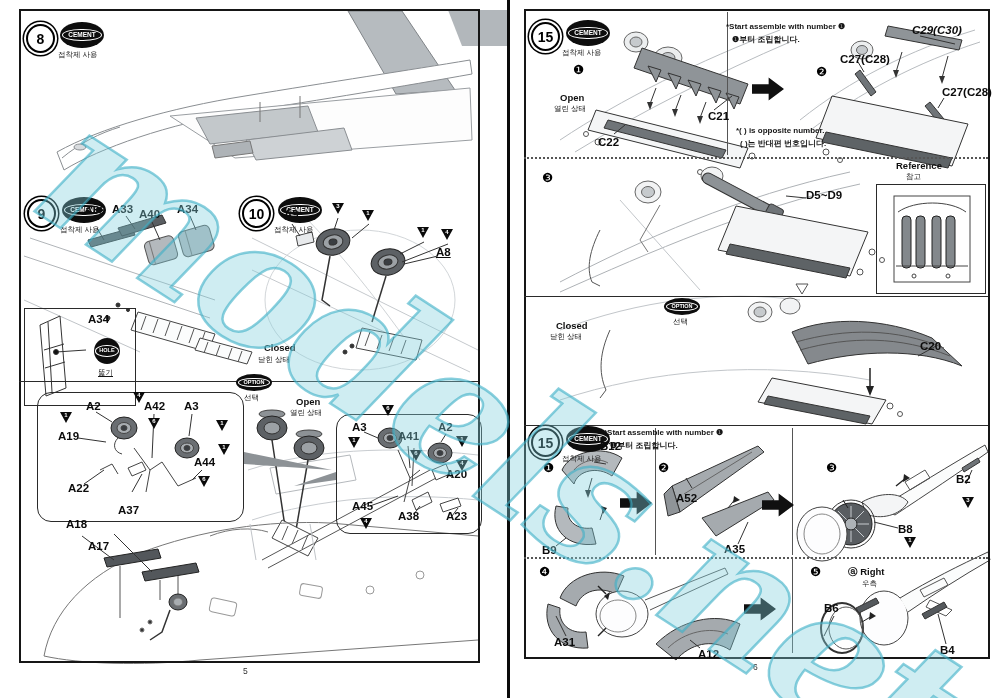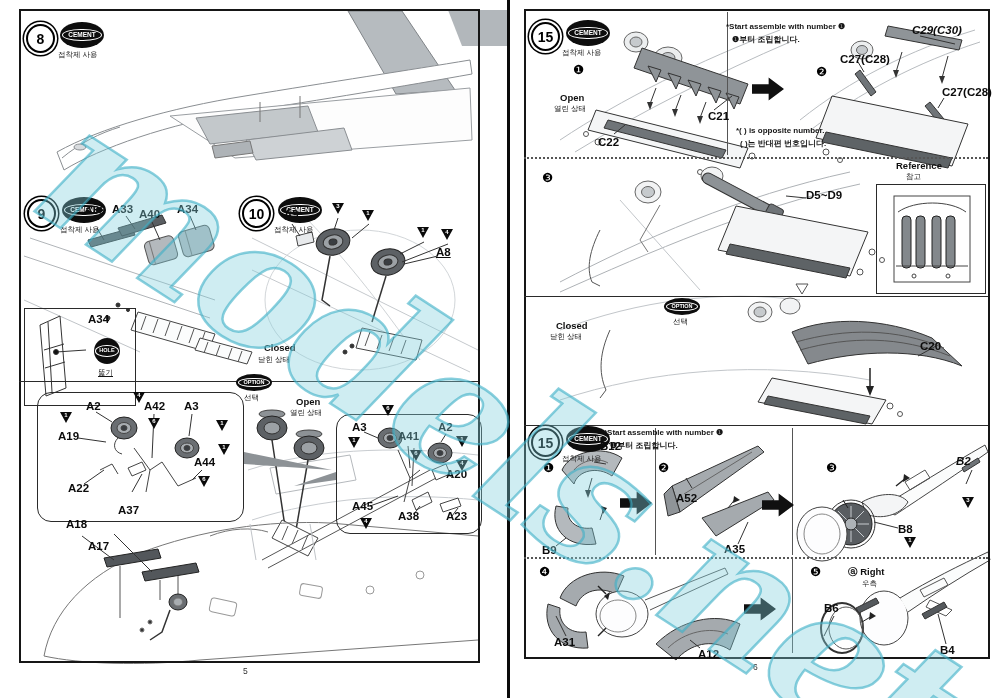--- a/index.html
+++ b/index.html
@@ -584,21 +584,21 @@
 <span class="note" style="left:610px;top:440px;">❶부터 조립합니다.</span>
 <span class="marker" style="left:543px;top:460px;">❶</span>
 <span class="pl" style="left:600px;top:440px;">B12</span>
 <span class="pl" style="left:542px;top:544px;">B9</span>
 <div class="arrow" style="left:620px;top:490px;"></div>
 <span class="marker" style="left:658px;top:460px;">❷</span>
 <span class="pl" style="left:676px;top:468px;margin-top:24px;">A52</span>
 <span class="pl" style="left:724px;top:543px;">A35</span>
 <div class="arrow" style="left:762px;top:492px;"></div>
 <span class="marker" style="left:826px;top:460px;">❸</span>
-<span class="pl" style="left:956px;top:455px;font-style:italic;">B2</span>
+<span class="pl" style="left:956px;top:473px;">B2</span>
 <span class="tri" style="left:962px;top:497px;">
     <i>3</i>
   </span>
 <span class="pl" style="left:898px;top:523px;">B8</span>
 <span class="tri" style="left:904px;top:537px;">
     <i>1</i>
   </span>
 <span class="marker" style="left:539px;top:564px;">❹</span>
 <span class="pl" style="left:554px;top:636px;text-align:right;">A31</span>
 <span class="pl" style="left:698px;top:648px;">A12</span>

